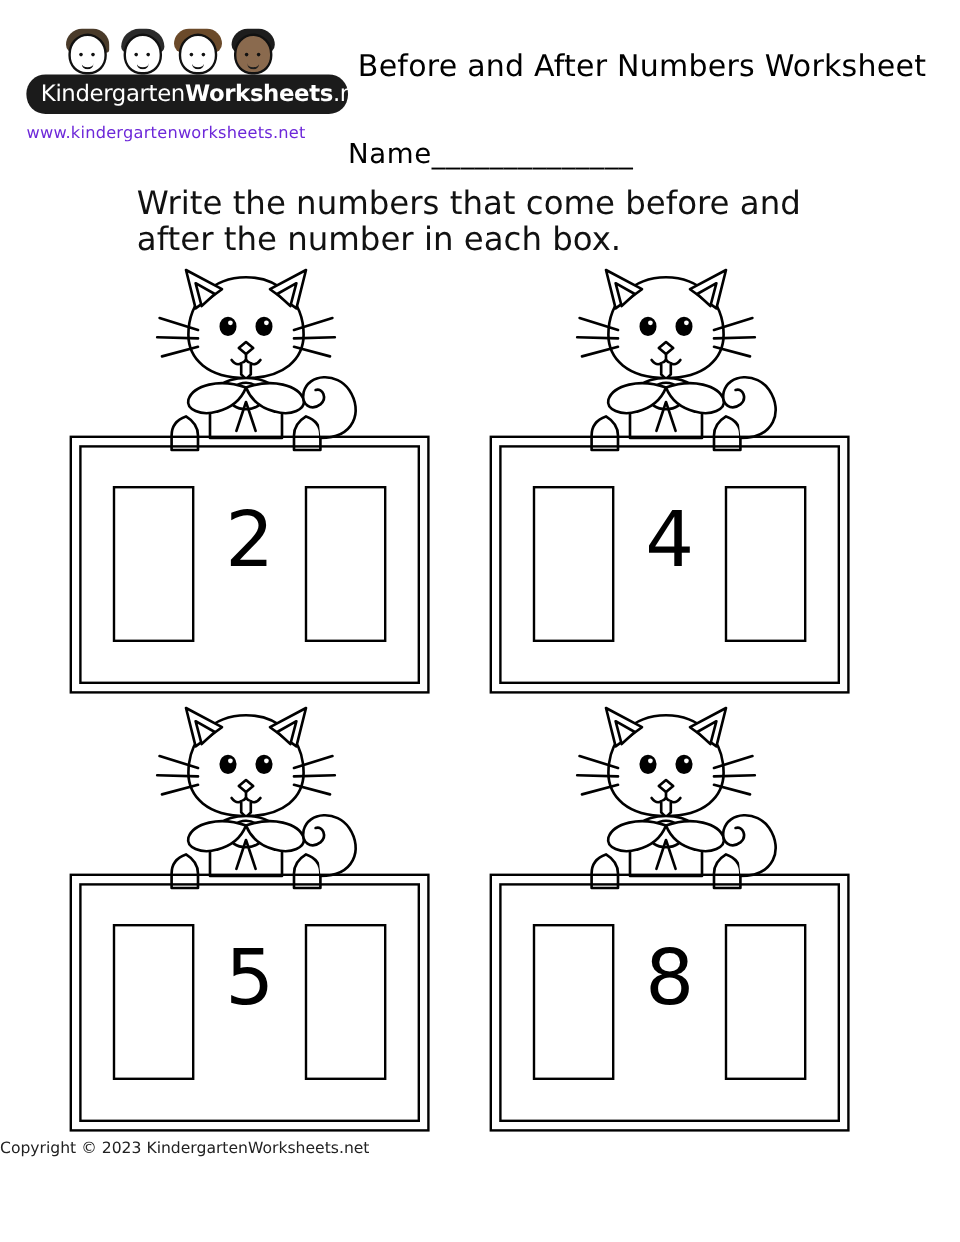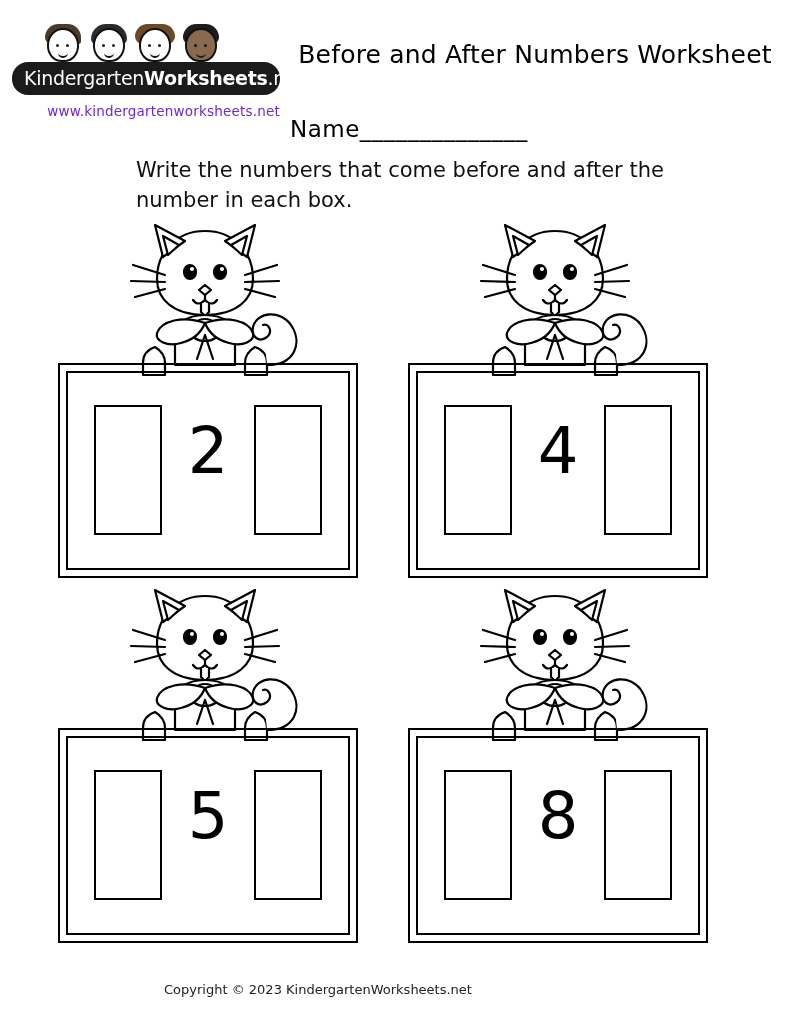--- a/index.html
+++ b/index.html
@@ -19,24 +19,24 @@
   
   .header {
     position: absolute;
     top: 0;
     left: 0;
     width: 800px;
     height: 150px;
   }
   .logo-block {
     position: absolute;
-    left: 12px;
+    left: 22px;
     top: 24px;
     width: 268px;
-    text-align: right;
+    text-align: left;
   }
   .logo-kids {
     position: relative;
     height: 44px;
     width: 210px;
     margin: 0 auto -6px auto;
   }
   .kid {
     position: absolute;
     bottom: 0;
@@ -128,24 +128,24 @@
     top: 116px;
     width: 490px;
     text-align: left;
     font-size: 23px;
     letter-spacing: 0.5px;
   }
 
   
   .instructions {
     position: absolute;
-    left: 136px;
+    left: 114px;
     top: 155px;
     width: 600px;
-    font-size: 21px;
+    font-size: 27px;
     line-height: 30px;
     color: #111;
   }
 
   
   .grid {
     position: absolute;
     left: 0;
     top: 215px;
     width: 800px;
@@ -209,23 +209,23 @@
     font-size: 64px;
     line-height: 64px;
     font-family: "DejaVu Sans", sans-serif;
     color: #000;
   }
 
   
   .footer {
     position: absolute;
     left: 0;
-    top: 980px;
+    top: 948px;
     width: 636px;
-    text-align: center;
+    text-align: left;
     font-size: 13px;
     line-height: 19px;
     color: #222;
   }
 </style>
 </head>
 <body>
 
 <div class="header">
 

